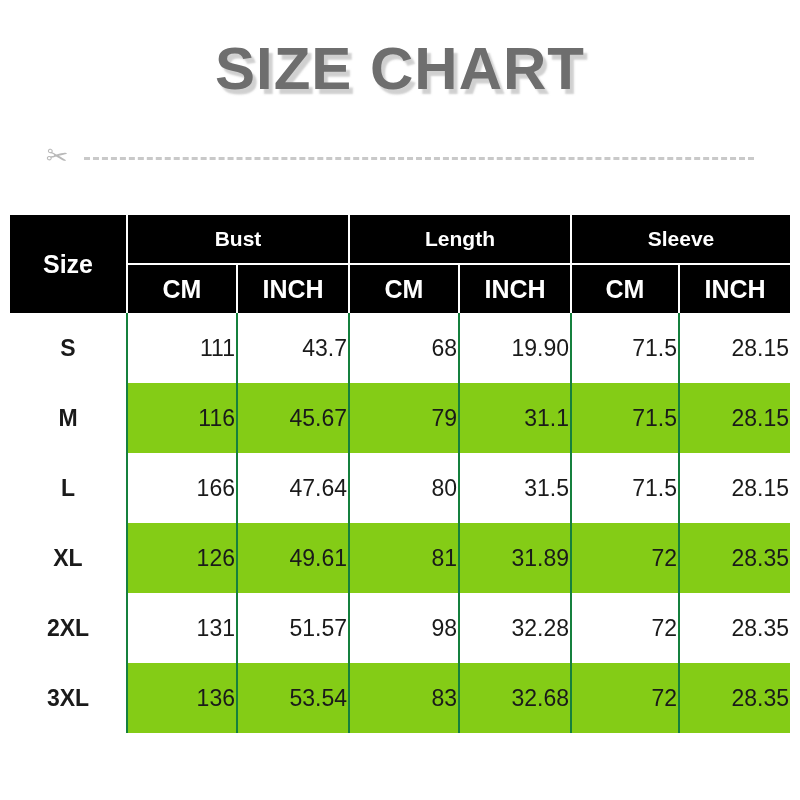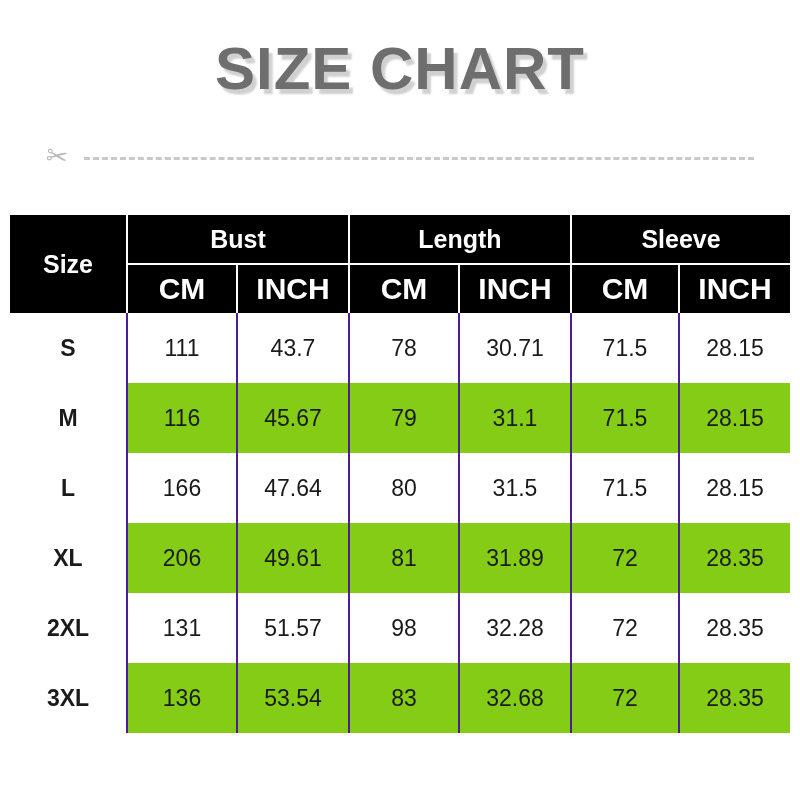--- a/index.html
+++ b/index.html
@@ -62,39 +62,39 @@
   table.size-chart col.c-cm   { width: 110px; }
   table.size-chart col.c-inch { width: 112px; }
   table.size-chart col.c-cm2  { width: 110px; }
   table.size-chart col.c-inch2{ width: 112px; }
   table.size-chart col.c-cm3  { width: 108px; }
   table.size-chart col.c-inch3{ width: 111px; }
 
   thead th {
     background: #000000;
     color: #ffffff;
-    font-size: 25px;
+    font-size: 21px;
     font-weight: bold;
     text-align: center;
     padding: 0;
     border: 0;
   }
   thead th.group {
     height: 48px;
     border-left: 2px solid #ffffff;
     border-bottom: 2px solid #ffffff;
   }
   thead th.size-cell {
     height: 96px;
     font-size: 25px;
     vertical-align: middle;
   }
   thead tr.sub th {
     height: 48px;
-    font-size: 30px;
+    font-size: 25px;
     border-left: 2px solid #ffffff;
   }
   tbody td {
     text-align: center;
     font-size: 23px;
     color: #1a1a1a;
     height: 68px;
     border: 0;
     background: #ffffff;
   }
@@ -102,21 +102,22 @@
     background: #84cc16;
   }
   tbody td.size {
     font-weight: bold;
     background: #ffffff;
   }
   tbody tr.alt td.size {
     background: #ffffff;
   }
   tbody td.sep {
-    border-left: 2px solid #4c1d95;
+    border-left: 2px solid #15803d;
+    text-align: right;
   }
 </style>
 </head>
 <body>
 
 <div class="page">
 
   <div class="title-wrap">
     <div class="title">SIZE CHART</div>
   </div>
@@ -150,22 +151,22 @@
         <th>INCH</th>
         <th>CM</th>
         <th>INCH</th>
       </tr>
     </thead>
     <tbody>
       <tr>
         <td class="size">S</td>
         <td class="sep">111</td>
         <td class="sep">43.7</td>
-        <td class="sep">78</td>
-        <td class="sep">30.71</td>
+        <td class="sep">68</td>
+        <td class="sep">19.90</td>
         <td class="sep">71.5</td>
         <td class="sep">28.15</td>
       </tr>
       <tr class="alt">
         <td class="size">M</td>
         <td class="sep">116</td>
         <td class="sep">45.67</td>
         <td class="sep">79</td>
         <td class="sep">31.1</td>
         <td class="sep">71.5</td>
@@ -175,21 +176,21 @@
         <td class="size">L</td>
         <td class="sep">166</td>
         <td class="sep">47.64</td>
         <td class="sep">80</td>
         <td class="sep">31.5</td>
         <td class="sep">71.5</td>
         <td class="sep">28.15</td>
       </tr>
       <tr class="alt">
         <td class="size">XL</td>
-        <td class="sep">206</td>
+        <td class="sep">126</td>
         <td class="sep">49.61</td>
         <td class="sep">81</td>
         <td class="sep">31.89</td>
         <td class="sep">72</td>
         <td class="sep">28.35</td>
       </tr>
       <tr>
         <td class="size">2XL</td>
         <td class="sep">131</td>
         <td class="sep">51.57</td>

